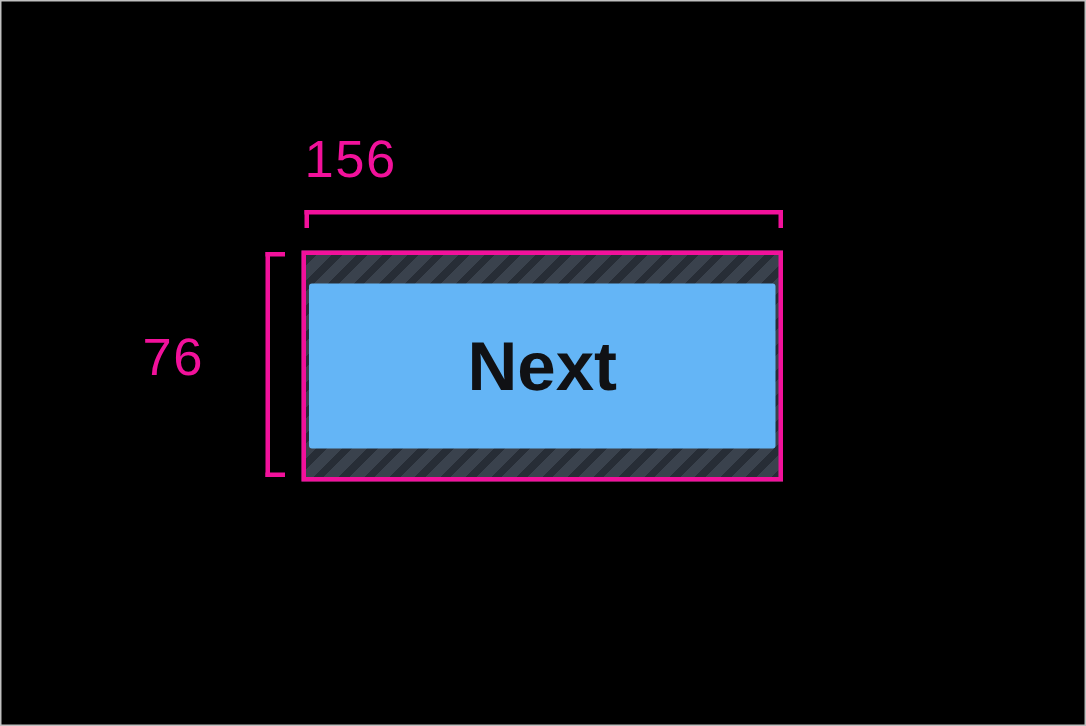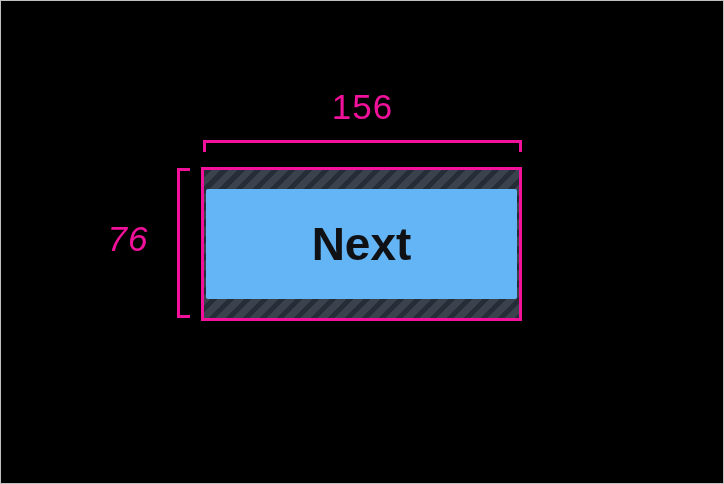--- a/index.html
+++ b/index.html
@@ -17,21 +17,21 @@
     border: 1px solid #c0c0c0;
     overflow: hidden;
   }
 
   
   .width-label {
     position: absolute;
     left: 202px;
     top: 88px;
     width: 319px;
-    text-align: center;
+    text-align: left;
     font-size: 35px;
     line-height: 35px;
     color: #f2119b;
     letter-spacing: 1px;
     user-select: none;
   }
   .width-bracket {
     position: absolute;
     left: 202px;
     top: 139px;
@@ -42,27 +42,26 @@
     border-left: 3px solid #f2119b;
     border-right: 3px solid #f2119b;
   }
 
   
   .height-label {
     position: absolute;
     left: 94px;
     top: 220px;
     width: 66px;
-    text-align: center;
+    text-align: left;
     font-size: 35px;
     line-height: 35px;
     color: #f2119b;
     letter-spacing: 1px;
     user-select: none;
-    font-style: italic;
   }
   .height-bracket {
     position: absolute;
     left: 176px;
     top: 167px;
     width: 13px;
     height: 150px;
     box-sizing: border-box;
     border-left: 3px solid #f2119b;
     border-top: 3px solid #f2119b;

